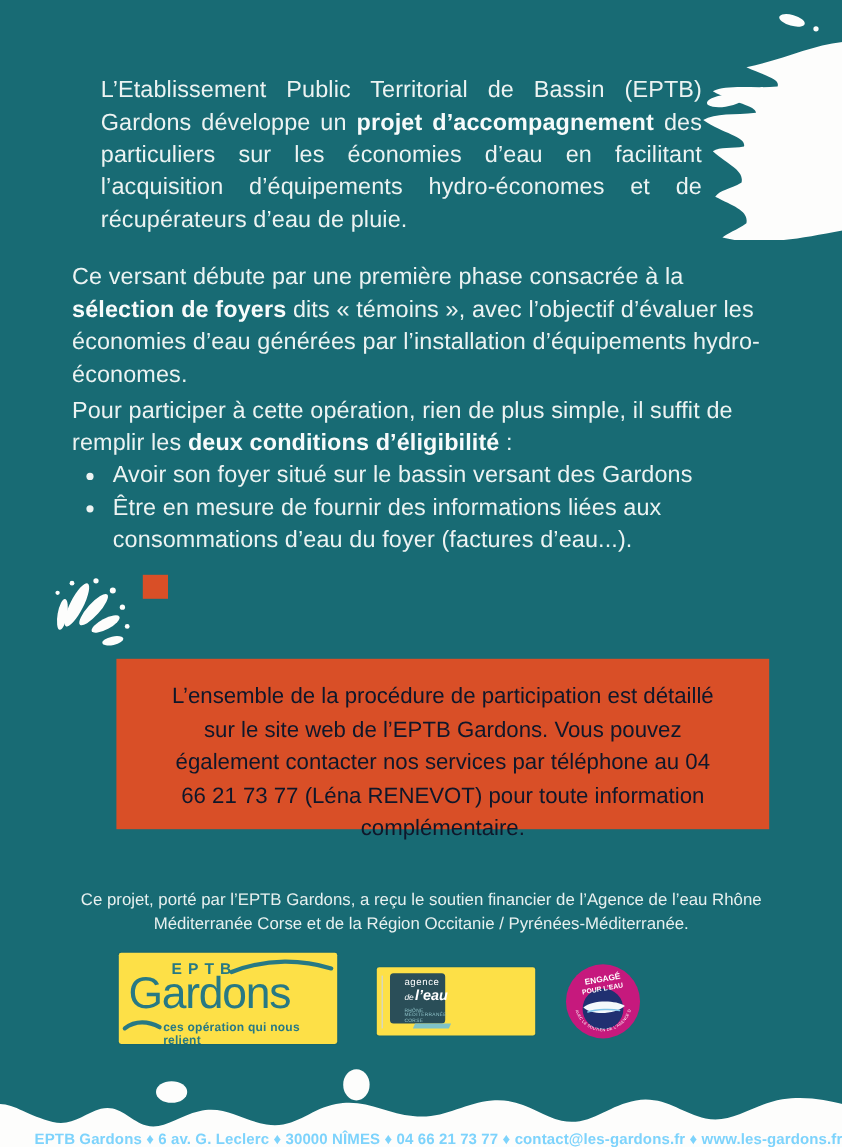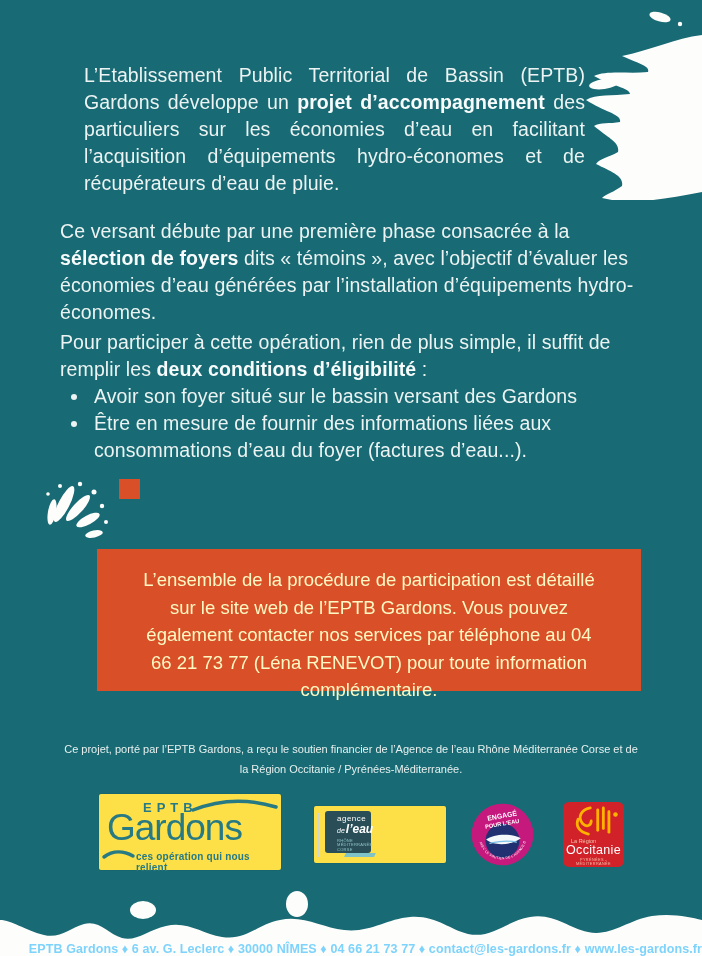--- a/index.html
+++ b/index.html
@@ -16,26 +16,26 @@
   .p-elig li{padding-left:4px;}
 
   
   .splash-tr{position:absolute;right:0;top:8;width:142px;height:200px;}
   .spray-left{position:absolute;left:36px;top:472px;width:84px;height:78px;}
   .wave-bottom{position:absolute;left:0;top:880px;width:702px;height:76px;display:block;}
 
   
   .sticker{position:absolute;left:119px;top:479px;width:21px;height:20px;background:#d94f27;}
   .note-box{position:absolute;left:97px;top:549px;width:544px;height:142px;box-sizing:border-box;
-            background:#d94f27;color:#fef9c3;text-align:center;padding:17px 38px;
+            background:#d94f27;color:#0f172a;text-align:center;padding:17px 38px;
             font-size:18.5px;line-height:27.5px;}
 
   
   .credit{position:absolute;left:60px;top:740px;width:582px;text-align:center;
-          color:#e7f0ef;font-size:11px;line-height:19.5px;}
+          color:#e7f0ef;font-size:14px;line-height:19.5px;}
 
   
   .logo-card{position:absolute;background:#fde047;border-radius:2px;box-shadow:0 0 0 1px rgba(0,0,0,.04);}
   .card-gardons{left:99px;top:794px;width:182px;height:76px;color:#277984;}
   .g-eptb{position:absolute;left:44px;top:6px;font-size:13px;font-weight:700;letter-spacing:5px;}
   .g-name{position:absolute;left:8px;top:13px;font-size:37px;font-weight:400;letter-spacing:-1px;}
   .g-tag{position:absolute;left:37px;top:57px;font-size:10px;font-weight:700;letter-spacing:.2px;}
   .g-wave{position:absolute;left:0;top:0;width:182px;height:76px;}
 
   .card-rf{left:314px;top:806px;width:132px;height:57px;display:flex;align-items:center;}
@@ -155,35 +155,20 @@
     <text x="50" y="24" font-size="11" font-weight="bold" fill="#ffffff" text-anchor="middle" transform="rotate(-10 50 24)">ENGAGÉ</text>
     <text x="50" y="36" font-size="9" font-weight="bold" fill="#ffffff" text-anchor="middle" transform="rotate(-10 50 36)">POUR L’EAU</text>
     <defs>
         <path id="arcB" d="M13,60 A38,38 0 0 0 87,60" fill="none"></path>
       </defs>
     <text font-size="5.2" fill="#ffffff" letter-spacing="0.4">
       <textPath href="#arcB" startOffset="2%">AVEC LE SOUTIEN DE L’AGENCE DE L’EAU</textPath>
     </text>
   </svg>
 
-  <div class="card-occ">
-    <svg class="occ-cross" width="56" height="34" viewBox="0 0 60 36">
-      <g stroke="#ffb300" stroke-width="3" stroke-linecap="round" fill="none">
-        <path d="M26,4 C16,6 12,14 18,21 C22,25 27,23 27,18"></path>
-        <path d="M24,32 C14,30 10,23 13,16"></path>
-        <path d="M34,6 V28"></path>
-          <path d="M40,4 V26"></path>
-          <path d="M46,8 V30"></path>
-      </g>
-      <circle cx="53" cy="11" r="2.4" fill="#ffb300"></circle>
-    </svg>
-    <div class="occ-small">La Région</div>
-    <div class="occ-name">Occitanie</div>
-    <div class="occ-sub">PYRÉNÉES - MÉDITERRANÉE</div>
-  </div>
 
   <svg class="wave-bottom" viewBox="0 0 702 76" preserveAspectRatio="none">
     <path fill="#fdfdfc" d="M0,76 L0,40 C12,40 24,50 44,55 C60,59 70,48 84,44 C100,40 108,54 122,58 C136,62 148,50 166,46 C188,41 202,54 222,57 C246,61 258,44 280,40 C304,35 322,48 344,50 C370,53 386,39 410,37 C436,35 450,50 468,54 C492,59 506,41 530,37 C554,33 568,48 588,52 C610,57 628,40 652,36 C672,33 690,37 702,40 L702,76 Z"></path>
     <ellipse cx="143" cy="30" rx="13" ry="9" fill="#fdfdfc"></ellipse>
     <ellipse cx="297" cy="24" rx="11" ry="13" fill="#fdfdfc"></ellipse>
   </svg>
 
   <div class="footer-line">EPTB Gardons ♦ 6 av. G. Leclerc ♦ 30000 NÎMES ♦ 04 66 21 73 77 ♦ contact@les-gardons.fr ♦ www.les-gardons.fr</div>
 
 </div>

